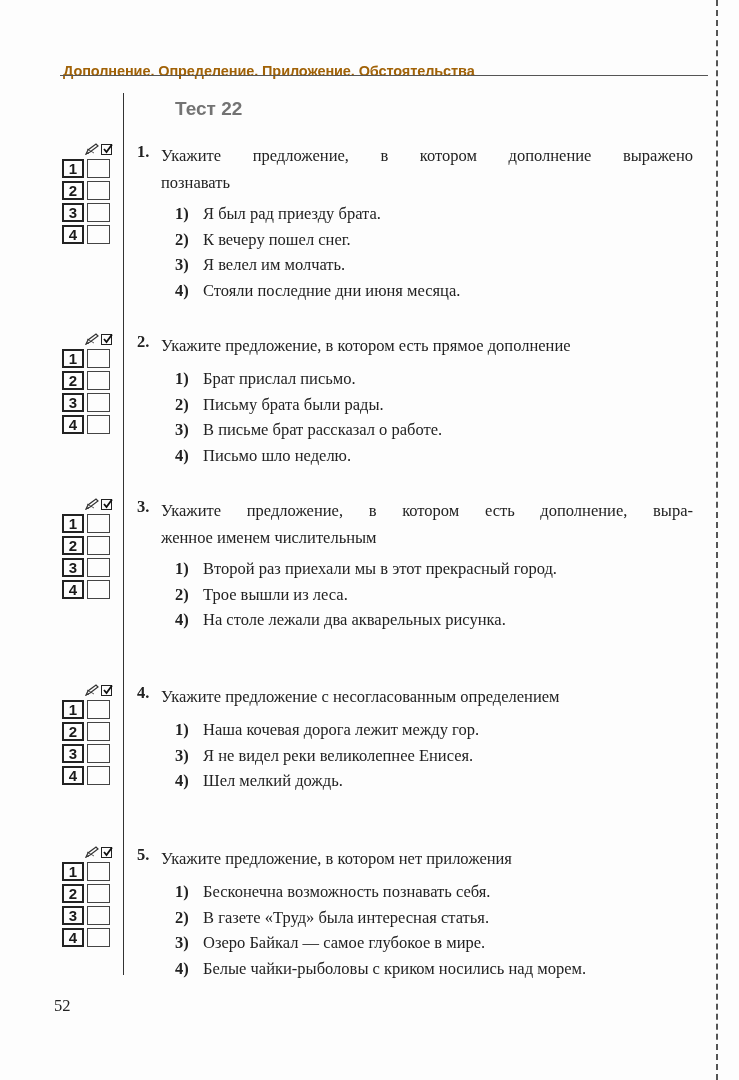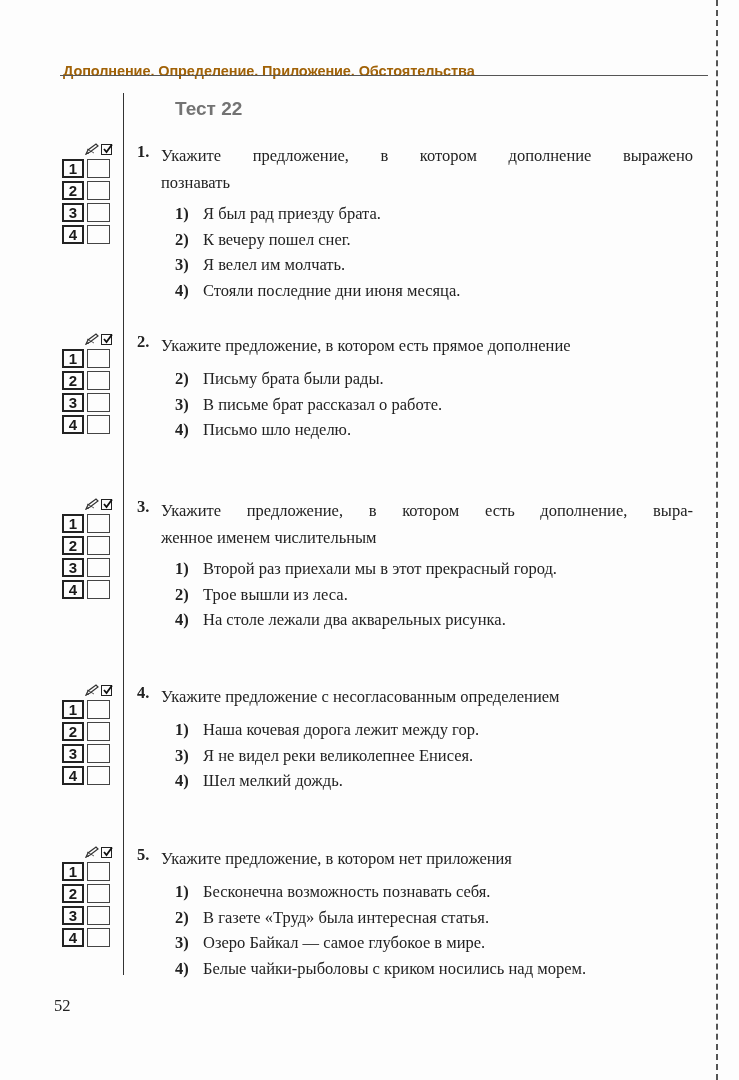--- a/index.html
+++ b/index.html
@@ -145,20 +145,21 @@
         <div class="box-row">
         <div class="num-box">4</div>
         <div class="blank-box"></div>
       </div>
       </div>
       <div class="q-num">2.</div>
       <div class="q-text">
         <div class="q-text-line" style="">Укажите предложение, в котором есть прямое дополнение</div>
       </div>
       <div class="options" style="top:37px">
+        <div class="opt"><span class="on">1)</span><span>Брат прислал письмо.</span></div>
         <div class="opt"><span class="on">2)</span><span>Письму брата были рады.</span></div>
         <div class="opt"><span class="on">3)</span><span>В письме брат рассказал о работе.</span></div>
         <div class="opt"><span class="on">4)</span><span>Письмо шло неделю.</span></div>
       </div>
     </div>
     <div class="question" style="top: 497px;">
       <div class="q-side">
       <div class="icons">
         <svg class="pen-icon" viewBox="0 0 14 12">
           <path d="M1 11 L3 7 L11 1 L13 3 L5 9 Z" fill="none" stroke="#333" stroke-width="1.2"></path>

